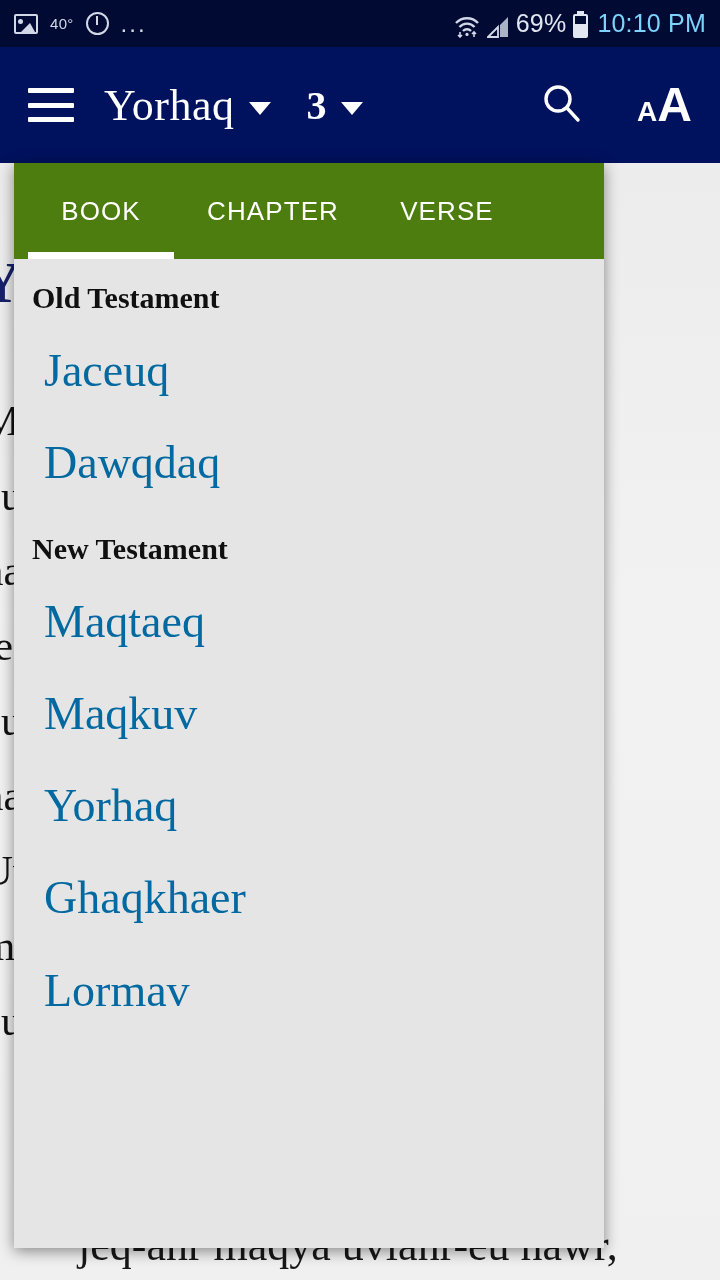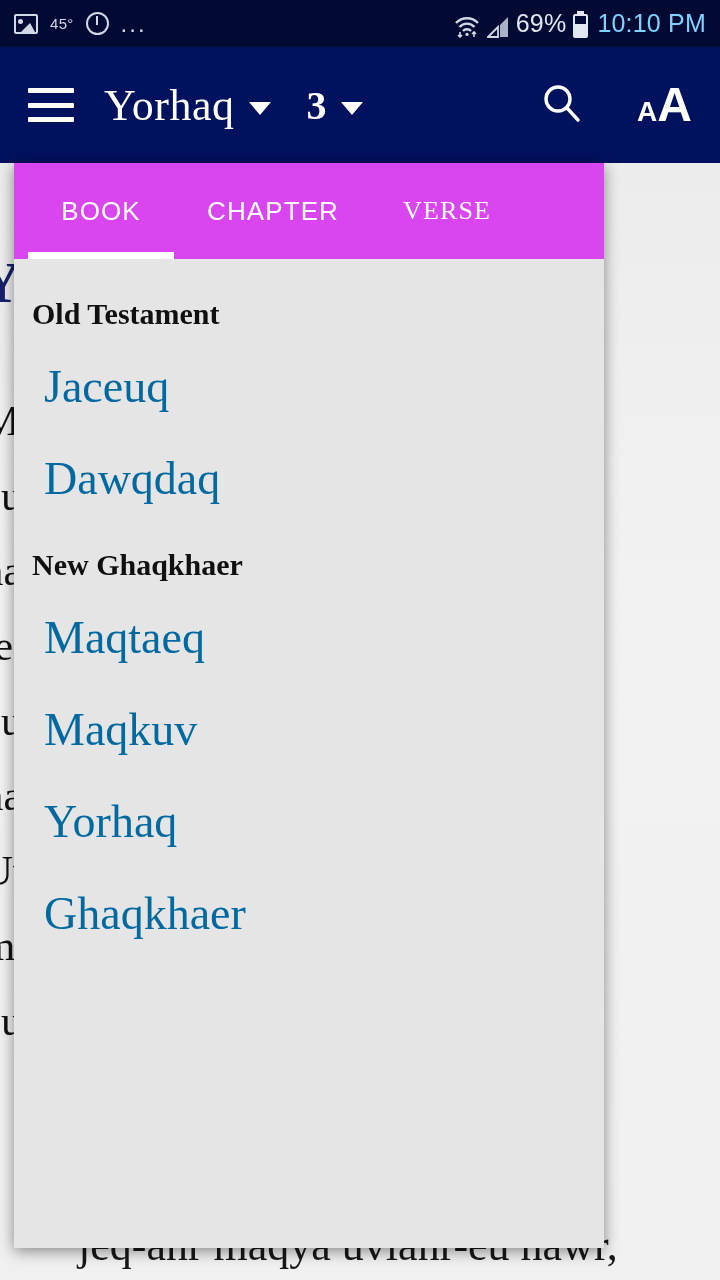--- a/index.html
+++ b/index.html
@@ -106,52 +106,52 @@
     color:#171717; white-space:nowrap;
   }
 
   
   .dropdown {
     position:absolute; top:163px; left:14px; width:590px; height:1085px;
     background:#e5e5e5; box-shadow:0 3px 14px rgba(0,0,0,.45);
     overflow:hidden;
   }
   .tabbar {
-    height:96px; background:#d946ef; display:flex; align-items:center;
+    height:96px; background:#4d7c0f; display:flex; align-items:center;
     padding-left:0; position:relative;
   }
   .tab {
     color:#fff; font-size:26px; letter-spacing:1.1px; cursor:pointer;
     padding:0 0; text-align:center;
   }
   .tab.t1 { width:146px; margin-left:14px; }
   .tab.t2 { width:170px; margin-left:14px; }
-  .tab.t3 { width:150px; margin-left:14px;font-family:Liberation Serif, serif; }
+  .tab.t3 { width:150px; margin-left:14px; }
   .tab-indicator {
     position:absolute; left:14px; bottom:0; width:146px; height:7px; background:#fff;
   }
-  .list { padding-top:16px; }
+  .list { padding-top:0; }
   .group-label {
     font-family:"Liberation Serif", serif; font-weight:700; font-size:30px;
     color:#101010; padding:22px 0 10px 18px;
   }
   .book-item {
     font-family:"Liberation Serif", serif; font-size:46px; color:#0369a1;
     padding:22px 0 22px 30px; cursor:pointer; line-height:1.05;
   }
 </style>
 </head>
 <body>
 
 <div id="app">
 
   <div class="statusbar">
     <div class="sb-left">
       <span class="img-icon"></span>
-      <span class="sb-temp">45°</span>
+      <span class="sb-temp">40°</span>
       <span class="power-icon"></span>
       <span class="dots-icon">...</span>
     </div>
     <div class="sb-right">
       <span class="wifi-icon">
         <svg width="26" height="22" viewBox="0 0 26 22">
           <path d="M2 7 A15 15 0 0 1 24 7" stroke="#d3d8e6" stroke-width="2.4" fill="none"></path>
           <path d="M5.5 11 A10 10 0 0 1 20.5 11" stroke="#d3d8e6" stroke-width="2.4" fill="none"></path>
           <path d="M9 15 A5.5 5.5 0 0 1 17 15" stroke="#d3d8e6" stroke-width="2.4" fill="none"></path>
           <circle cx="13" cy="18.4" r="1.6" fill="#d3d8e6"></circle>
@@ -224,22 +224,23 @@
       <div class="tab t2">CHAPTER</div>
       <div class="tab t3">VERSE</div>
       <div class="tab-indicator"></div>
     </div>
 
     <div class="list">
       <div class="group-label">Old Testament</div>
       <div class="book-item">Jaceuq</div>
       <div class="book-item">Dawqdaq</div>
 
-      <div class="group-label">New Ghaqkhaer</div>
+      <div class="group-label">New Testament</div>
       <div class="book-item">Maqtaeq</div>
       <div class="book-item">Maqkuv</div>
       <div class="book-item">Yorhaq</div>
       <div class="book-item">Ghaqkhaer</div>
+      <div class="book-item">Lormav</div>
     </div>
 
   </div>
 
 </div>
 
 </body></html>

